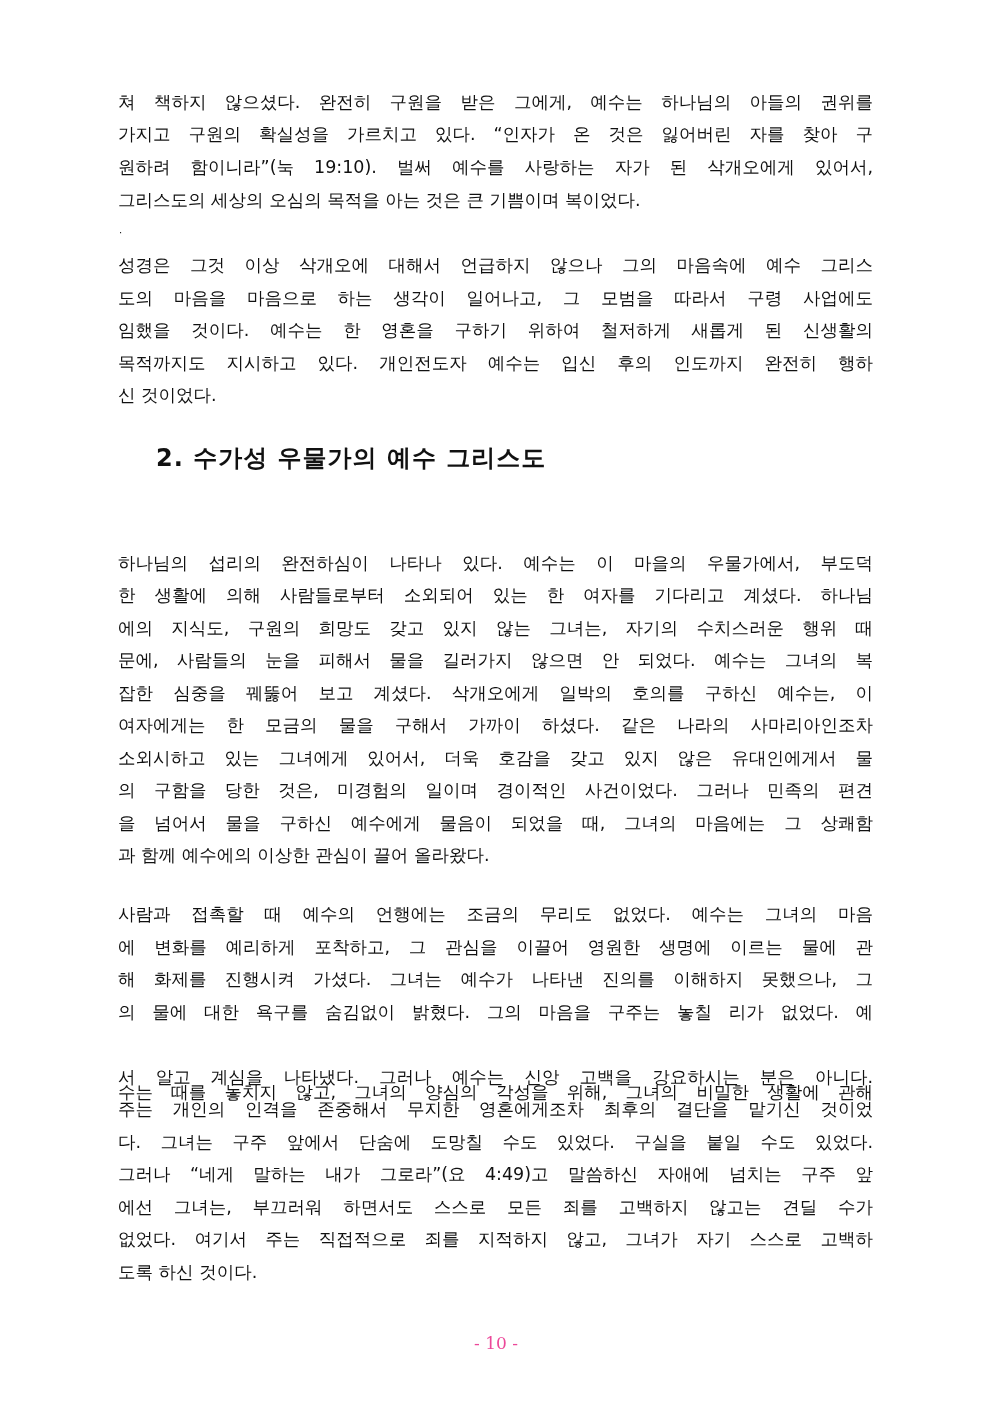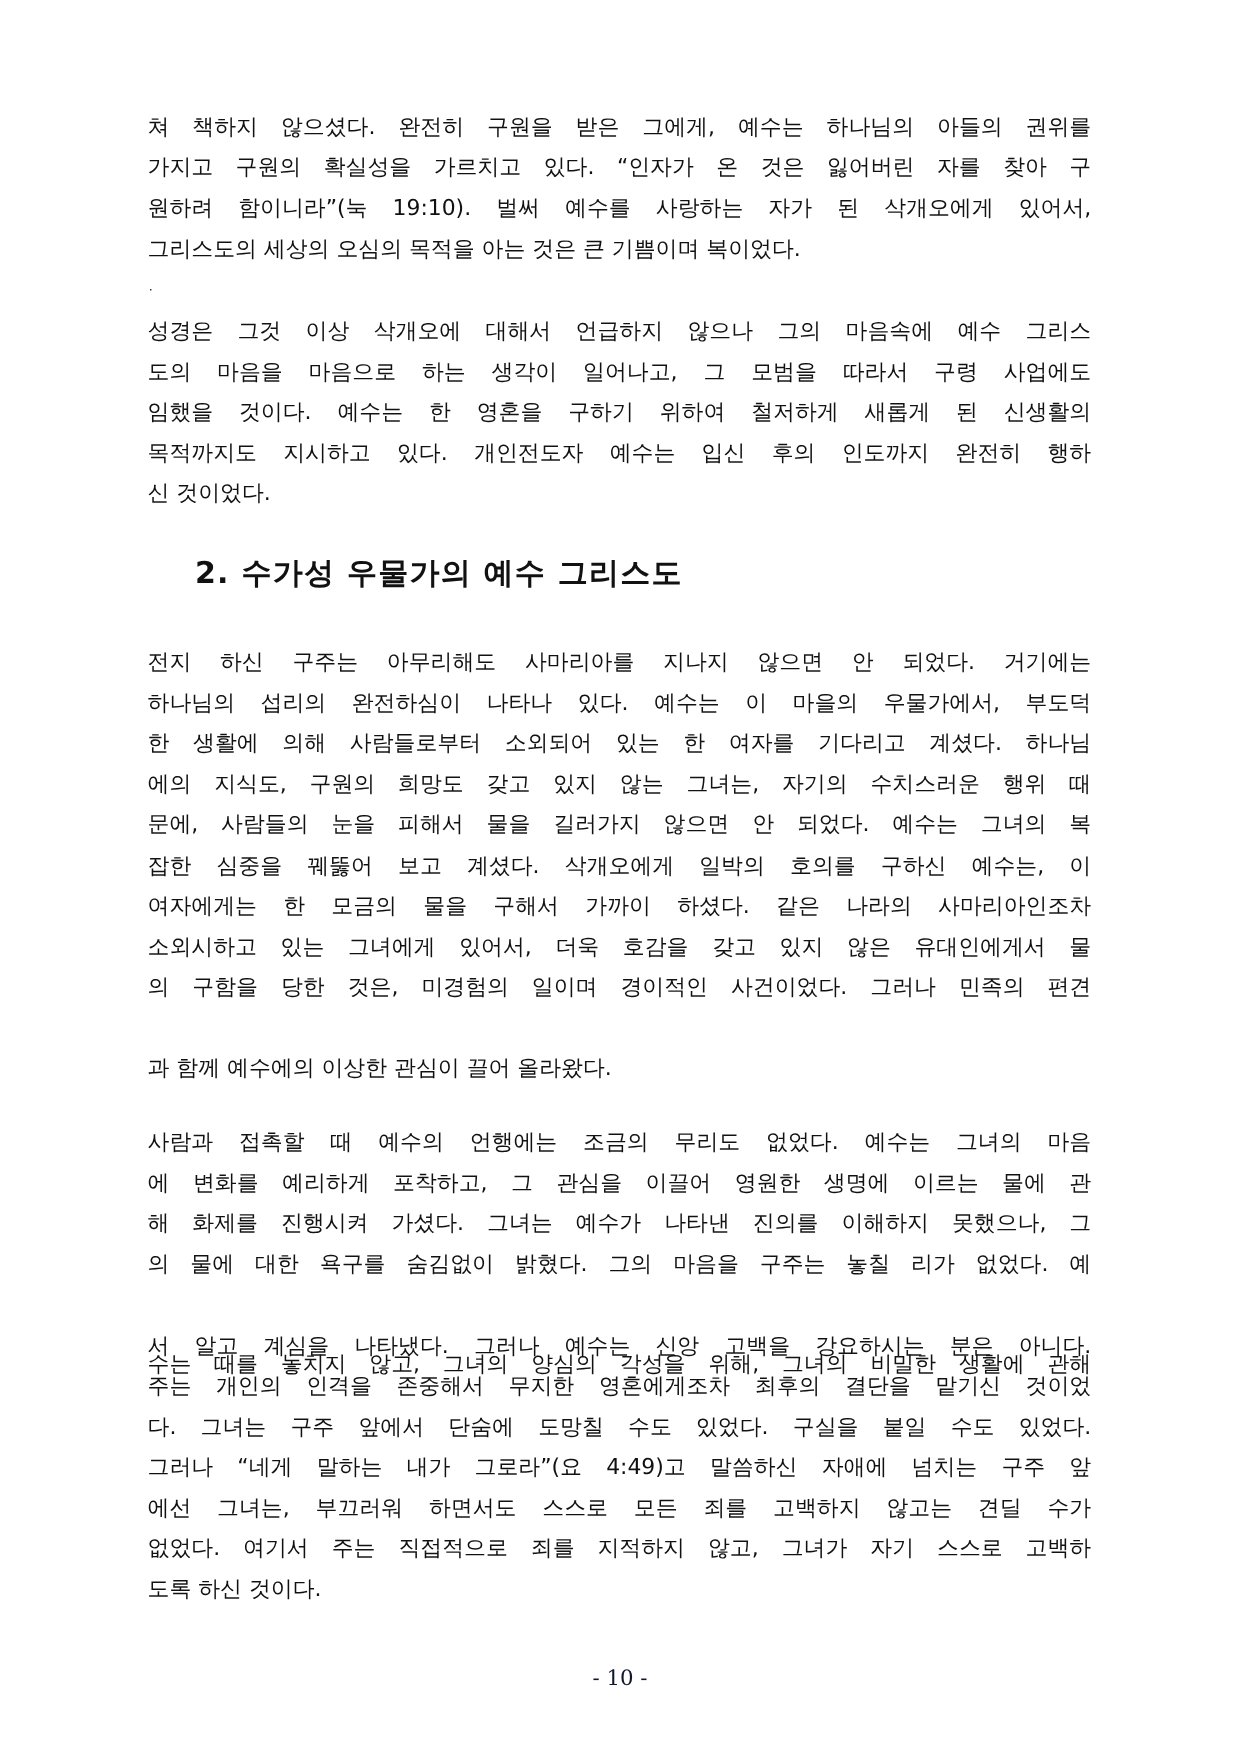--- a/index.html
+++ b/index.html
@@ -7,21 +7,21 @@
          font-family: "DejaVu Sans", sans-serif; color: #111; }
   .page { position: absolute; left: 0; top: 0; width: 992px; height: 1403px; background: #fff; }
   .line { position: absolute; left: 118px; width: 755px; height: 33px;
           font-size: 17.5px; line-height: 33px; white-space: nowrap;
           text-align: justify; text-align-last: justify; letter-spacing: 0; }
   .line.last { text-align-last: left; }
   .dot { position: absolute; left: 119px; top: 228px; font-size: 10px; line-height: 10px; }
   .heading { position: absolute; left: 156px; top: 440px; font-size: 24px; line-height: 36px;
              font-weight: bold; white-space: nowrap; letter-spacing: 1px; }
   .footer { position: absolute; left: 0; width: 992px; top: 1333px; text-align: center;
-            font-family: "DejaVu Serif", serif; font-size: 17px; color: #0f172a; }
+            font-family: "DejaVu Serif", serif; font-size: 17px; color: #ec4899; }
 </style>
 </head>
 <body>
 
 <div class="page">
 
   <div class="line" style="top:86px">쳐 책하지 않으셨다. 완전히 구원을 받은 그에게, 예수는 하나님의 아들의 권위를</div>
   <div class="line" style="top:118px">가지고 구원의 확실성을 가르치고 있다. “인자가 온 것은 잃어버린 자를 찾아 구</div>
   <div class="line" style="top:151px">원하려 함이니라”(눅 19:10). 벌써 예수를 사랑하는 자가 된 삭개오에게 있어서,</div>
   <div class="line last" style="top:184px">그리스도의 세상의 오심의 목적을 아는 것은 큰 기쁨이며 복이었다.</div>
@@ -29,29 +29,29 @@
   <div class="dot">·</div>
 
   <div class="line" style="top:249px"> 성경은 그것 이상 삭개오에 대해서 언급하지 않으나 그의 마음속에 예수 그리스</div>
   <div class="line" style="top:282px">도의 마음을 마음으로 하는 생각이 일어나고, 그 모범을 따라서 구령 사업에도</div>
   <div class="line" style="top:314px">임했을 것이다. 예수는 한 영혼을 구하기 위하여 철저하게 새롭게 된 신생활의</div>
   <div class="line" style="top:347px">목적까지도 지시하고 있다. 개인전도자 예수는 입신 후의 인도까지 완전히 행하</div>
   <div class="line last" style="top:379px">신 것이었다.</div>
 
   <div class="heading">2. 수가성 우물가의 예수 그리스도</div>
 
-  <div class="line" style="top:514px"> 전지 하신 구주는 아무리해도 사마리아를 지나지 않으면 안 되었다. 거기에는</div>
   <div class="line" style="top:547px">하나님의 섭리의 완전하심이 나타나 있다. 예수는 이 마을의 우물가에서, 부도덕</div>
   <div class="line" style="top:579px">한 생활에 의해 사람들로부터 소외되어 있는 한 여자를 기다리고 계셨다. 하나님</div>
   <div class="line" style="top:612px">에의 지식도, 구원의 희망도 갖고 있지 않는 그녀는, 자기의 수치스러운 행위 때</div>
   <div class="line" style="top:644px">문에, 사람들의 눈을 피해서 물을 길러가지 않으면 안 되었다. 예수는 그녀의 복</div>
   <div class="line" style="top:709px">여자에게는 한 모금의 물을 구해서 가까이 하셨다. 같은 나라의 사마리아인조차</div>
   <div class="line" style="top:677px">잡한 심중을 꿰뚫어 보고 계셨다. 삭개오에게 일박의 호의를 구하신 예수는, 이</div>
   <div class="line" style="top:742px">소외시하고 있는 그녀에게 있어서, 더욱 호감을 갖고 있지 않은 유대인에게서 물</div>
   <div class="line" style="top:774px">의 구함을 당한 것은, 미경험의 일이며 경이적인 사건이었다. 그러나 민족의 편견</div>
+  <div class="line" style="top:807px">을 넘어서 물을 구하신 예수에게 물음이 되었을 때, 그녀의 마음에는 그 상쾌함</div>
   <div class="line last" style="top:839px">과 함께 예수에의 이상한 관심이 끌어 올라왔다.</div>
 
   <div class="line" style="top:898px"> 사람과 접촉할 때 예수의 언행에는 조금의 무리도 없었다. 예수는 그녀의 마음</div>
   <div class="line" style="top:931px">에 변화를 예리하게 포착하고, 그 관심을 이끌어 영원한 생명에 이르는 물에 관</div>
   <div class="line" style="top:996px">의 물에 대한 욕구를 숨김없이 밝혔다. 그의 마음을 구주는 놓칠 리가 없었다. 예</div>
   <div class="line" style="top:963px">해 화제를 진행시켜 가셨다. 그녀는 예수가 나타낸 진의를 이해하지 못했으나, 그</div>
   <div class="line" style="top:1076px">수는 때를 놓치지 않고, 그녀의 양심의 각성을 위해, 그녀의 비밀한 생활에 관해</div>
   <div class="line" style="top:1061px">서 알고 계심을 나타냈다. 그러나 예수는 신앙 고백을 강요하시는 분은 아니다.</div>
   <div class="line" style="top:1126px">다. 그녀는 구주 앞에서 단숨에 도망칠 수도 있었다. 구실을 붙일 수도 있었다.</div>
   <div class="line" style="top:1093px">주는 개인의 인격을 존중해서 무지한 영혼에게조차 최후의 결단을 맡기신 것이었</div>

